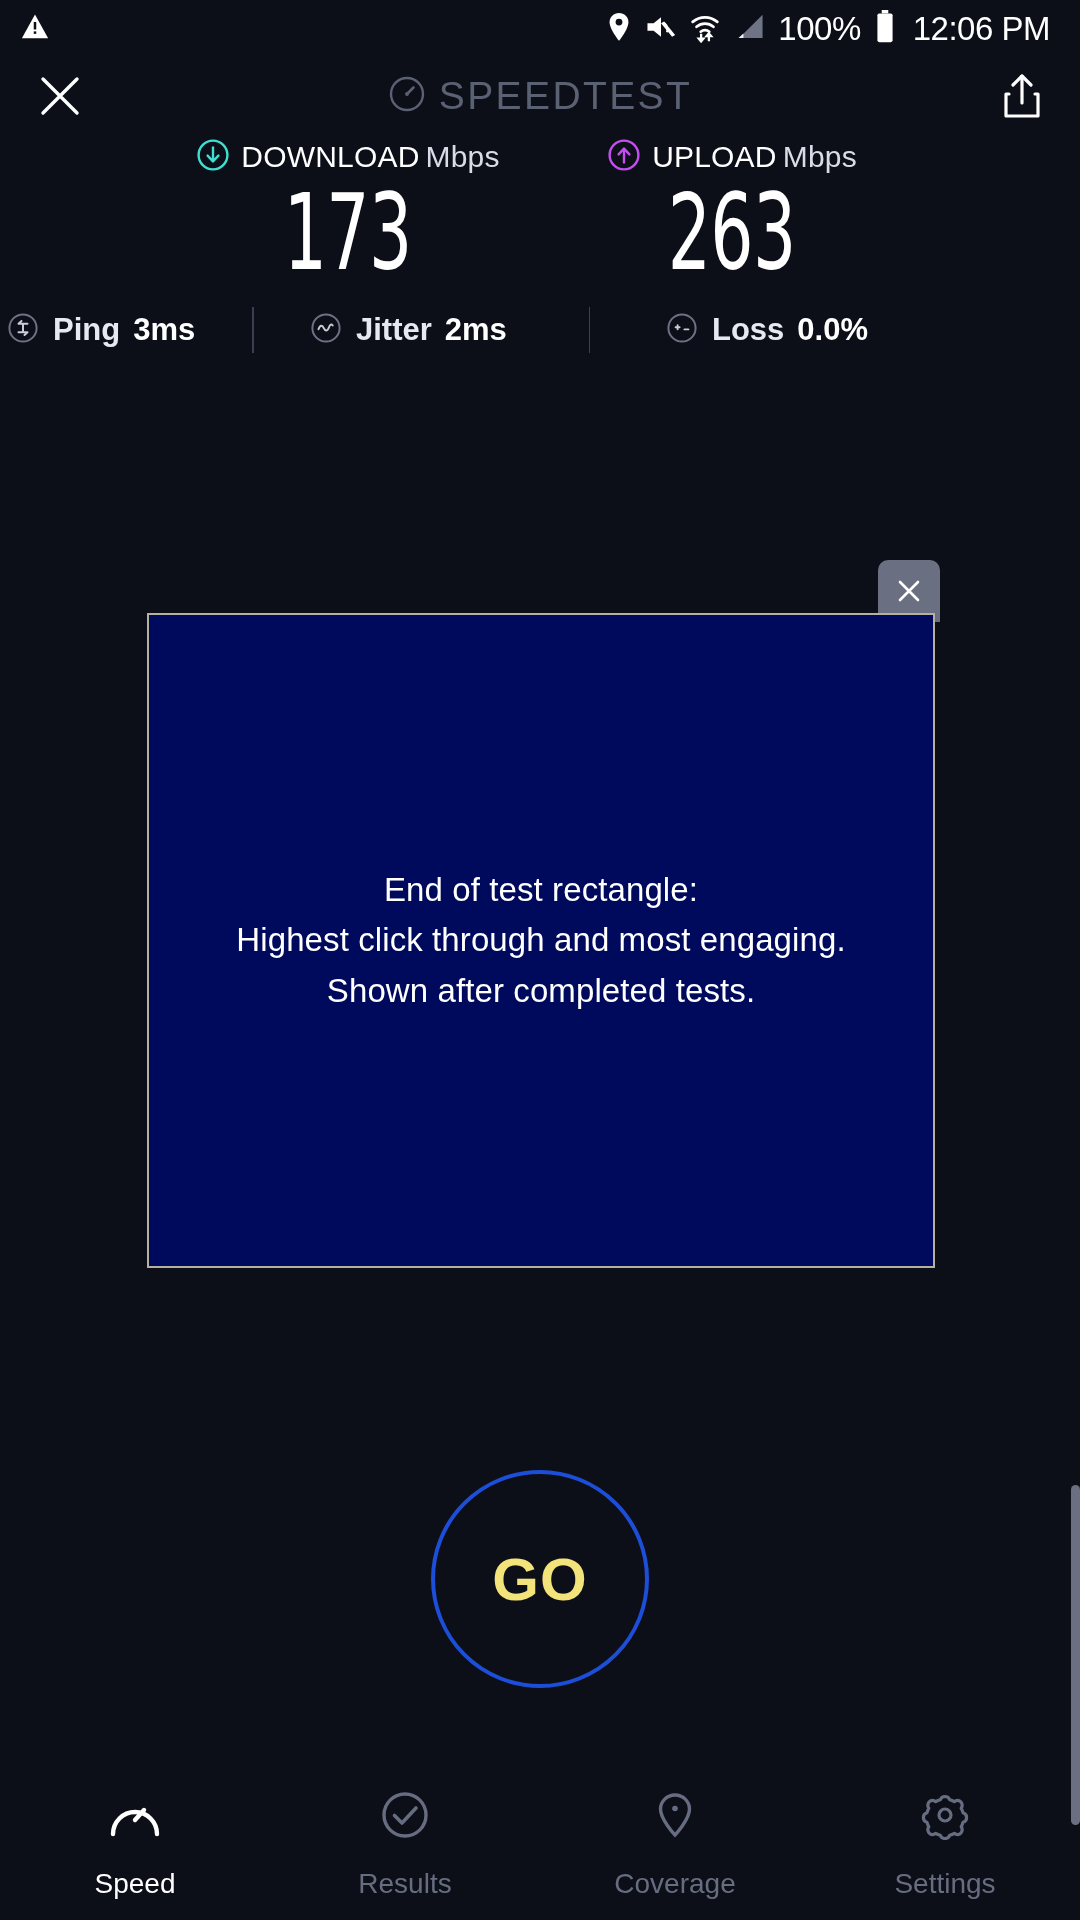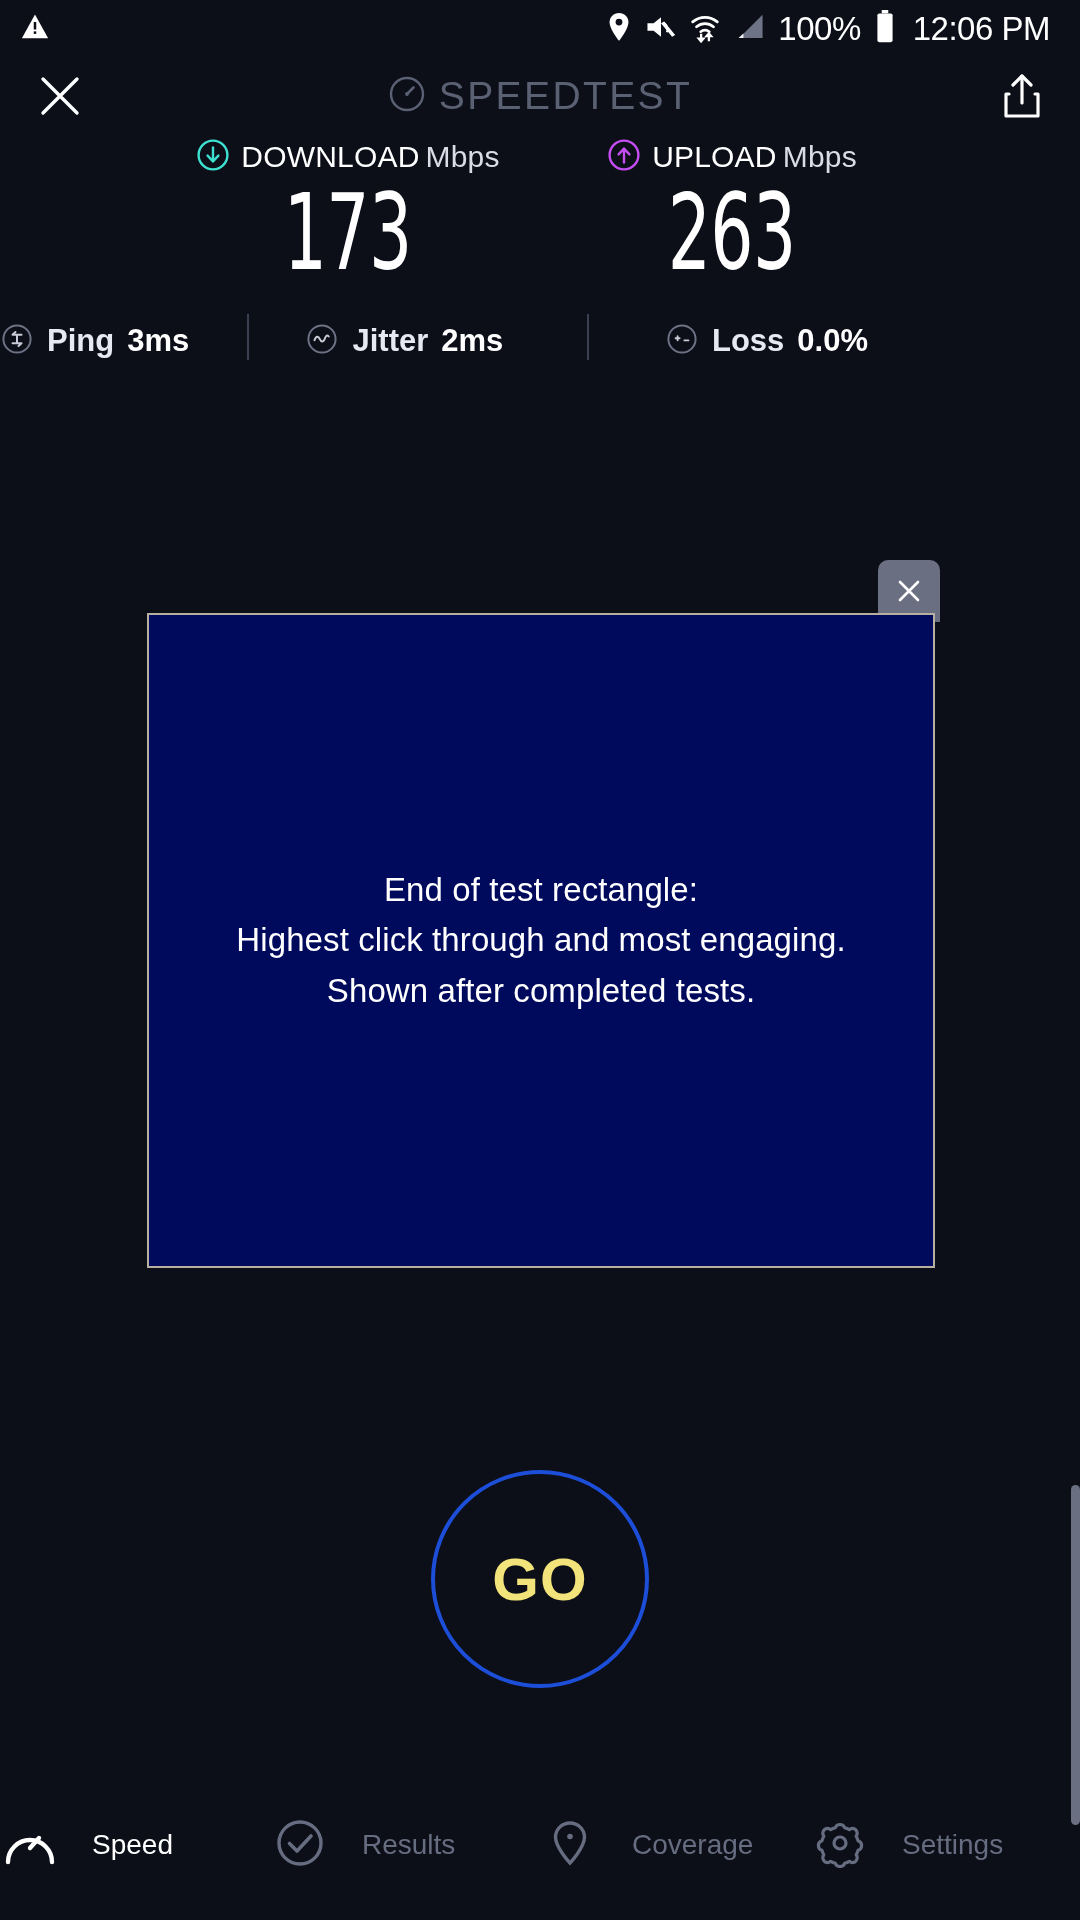--- a/index.html
+++ b/index.html
@@ -56,21 +56,21 @@
   .res-value{
     color:#ffffff; font-size:105px; font-weight:300;
     font-family:"DejaVu Sans Condensed","Liberation Sans", sans-serif;
     line-height:1.05; margin-top:2px; letter-spacing:-1px;
     transform:scaleX(0.72); transform-origin:center top;
   }
 
   
   .pjl{
     position:absolute; top:300px; left:0; width:868px; height:60px;
-    display:flex; align-items:flex-end; justify-content:center;
+    display:flex; align-items:center; justify-content:center;padding-left:6px;
   }
   .pjl-item{ display:flex; align-items:center; gap:13px; }
   .pjl-item .t{ color:#e6e8f2; font-size:31px; font-weight:700; }
   .pjl-item .v{ color:#ffffff; font-size:31px; font-weight:700; }
   .pjl-sep{ width:2px; height:46px; background:#3a3f52; }
   .gap-a{ width:64px; } .gap-b{ width:62px; }
   .gap-c{ width:92px; } .gap-d{ width:84px; }
 
   
   .ad-wrap{ position:absolute; top:560px; left:0; width:1080px; }
@@ -106,21 +106,21 @@
   .go-btn span{
     color:#f2e37a; font-size:60px; font-weight:600; letter-spacing:1px;
   }
 
   
   .navbar{
     position:absolute; bottom:0; left:0; width:1080px; height:150px;
     display:flex; align-items:center;
   }
   .navitem{
-    flex:1; display:flex; flex-direction:row; align-items:center; gap:32px;
+    flex:1; display:flex; flex-direction:column; align-items:center; gap:24px;
   }
   .navitem .nlabel{ font-size:28px; }
   .navitem.active .nlabel{ color:#ffffff; }
   .navitem.inactive .nlabel{ color:#676d80; }
 </style>
 </head>
 <body>
 
 <div id="app">
 

